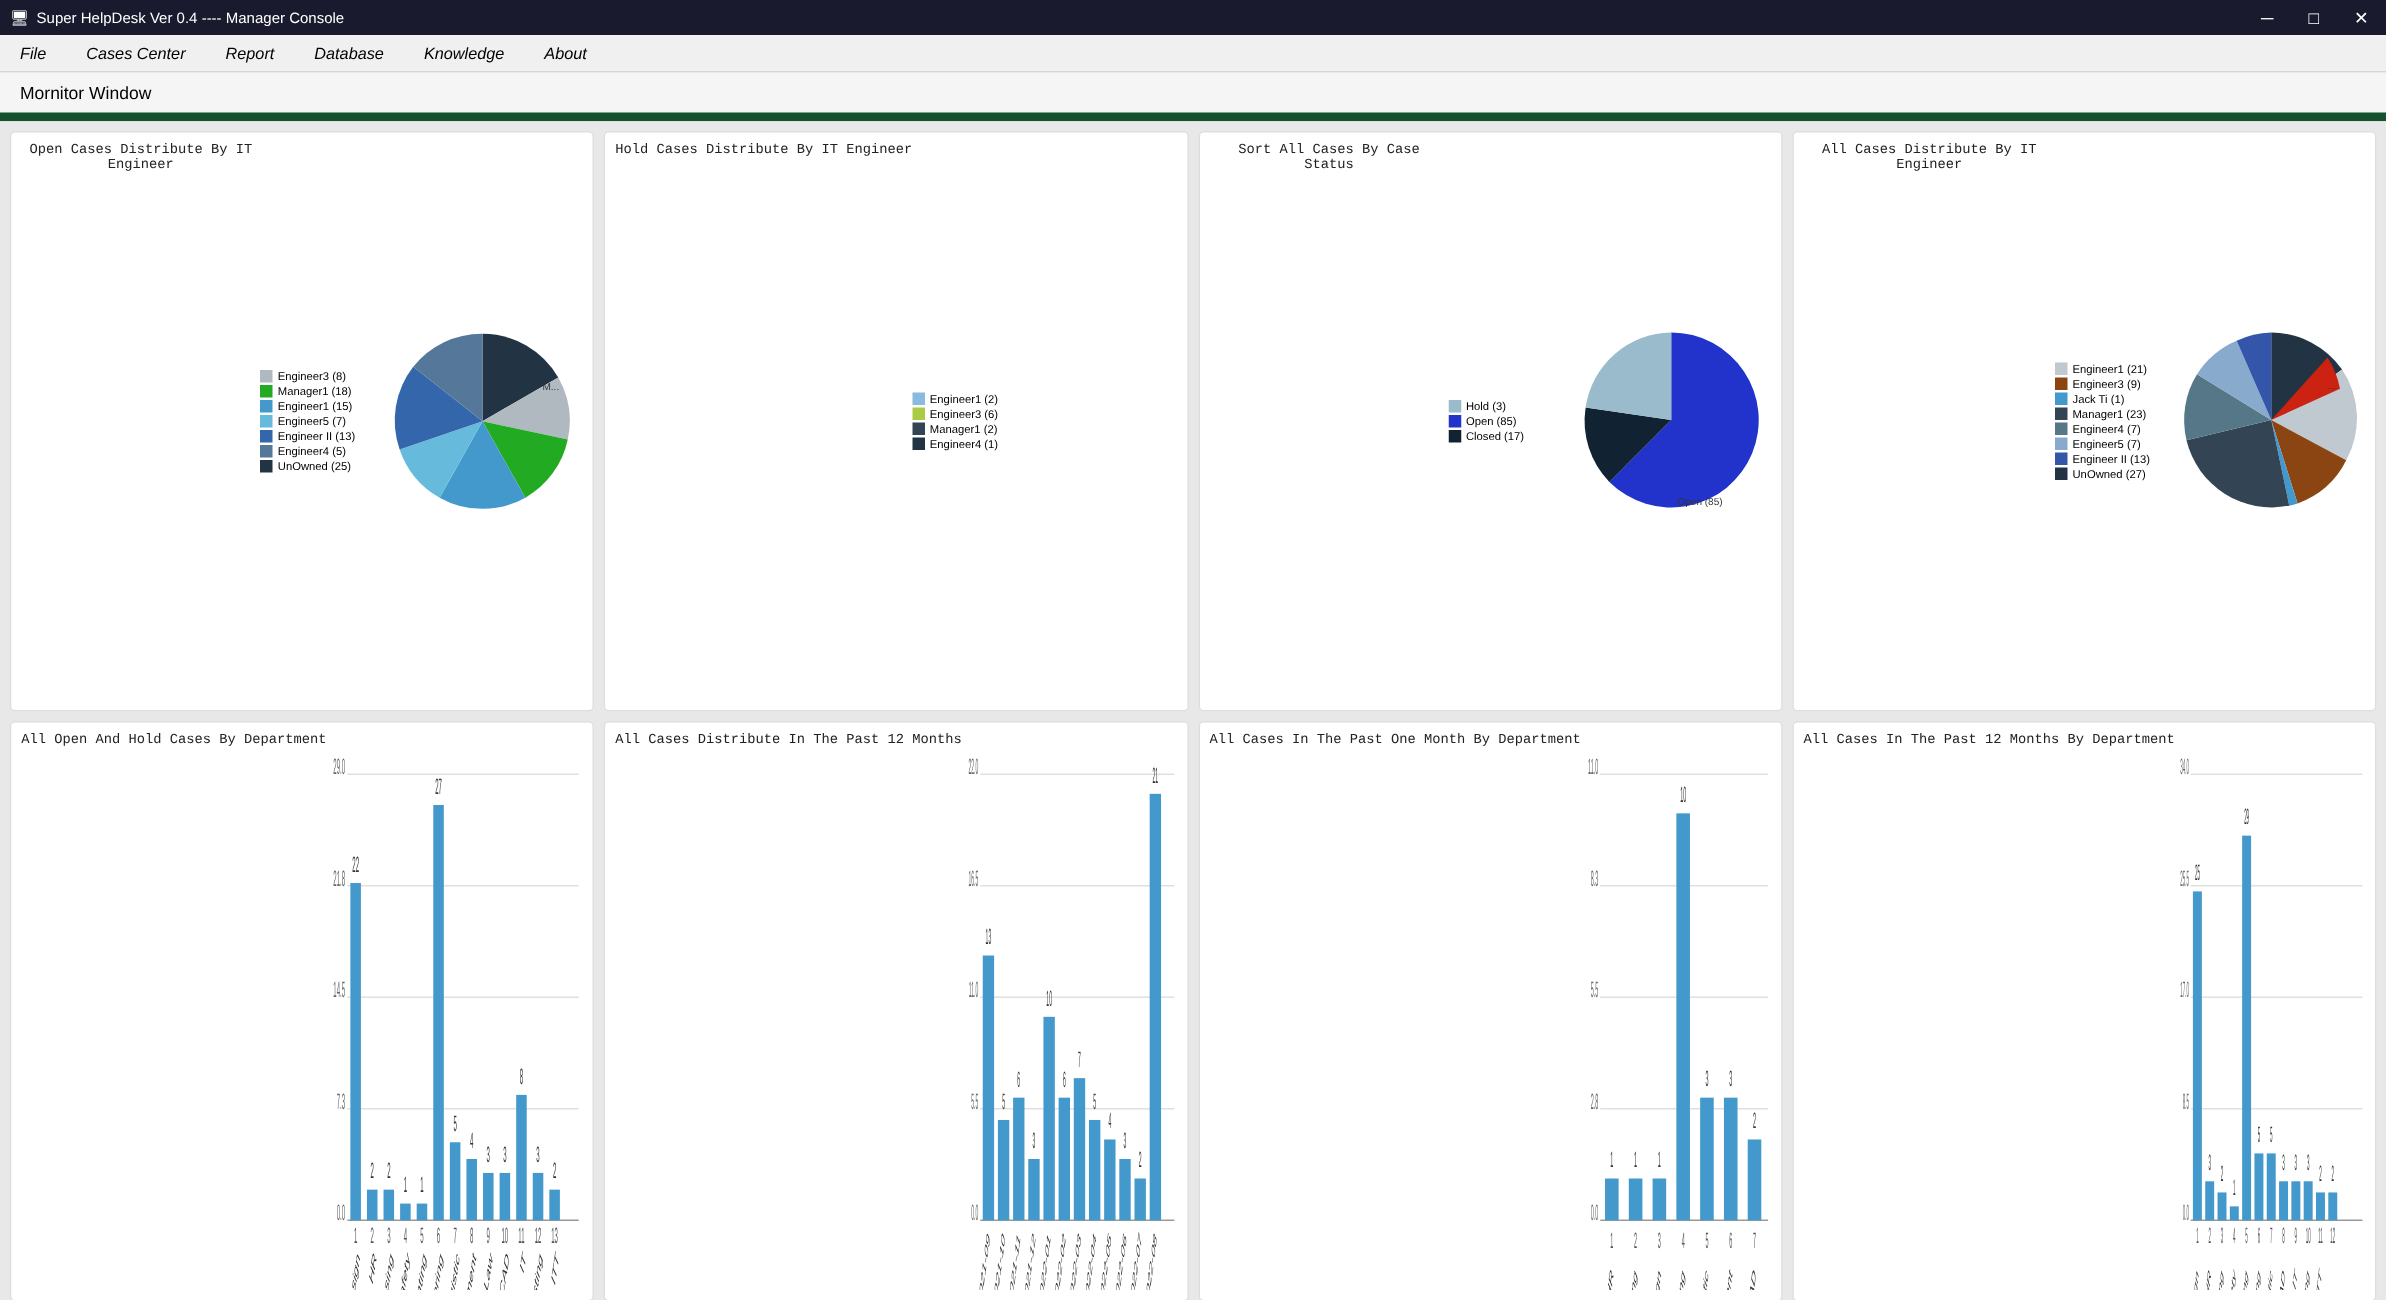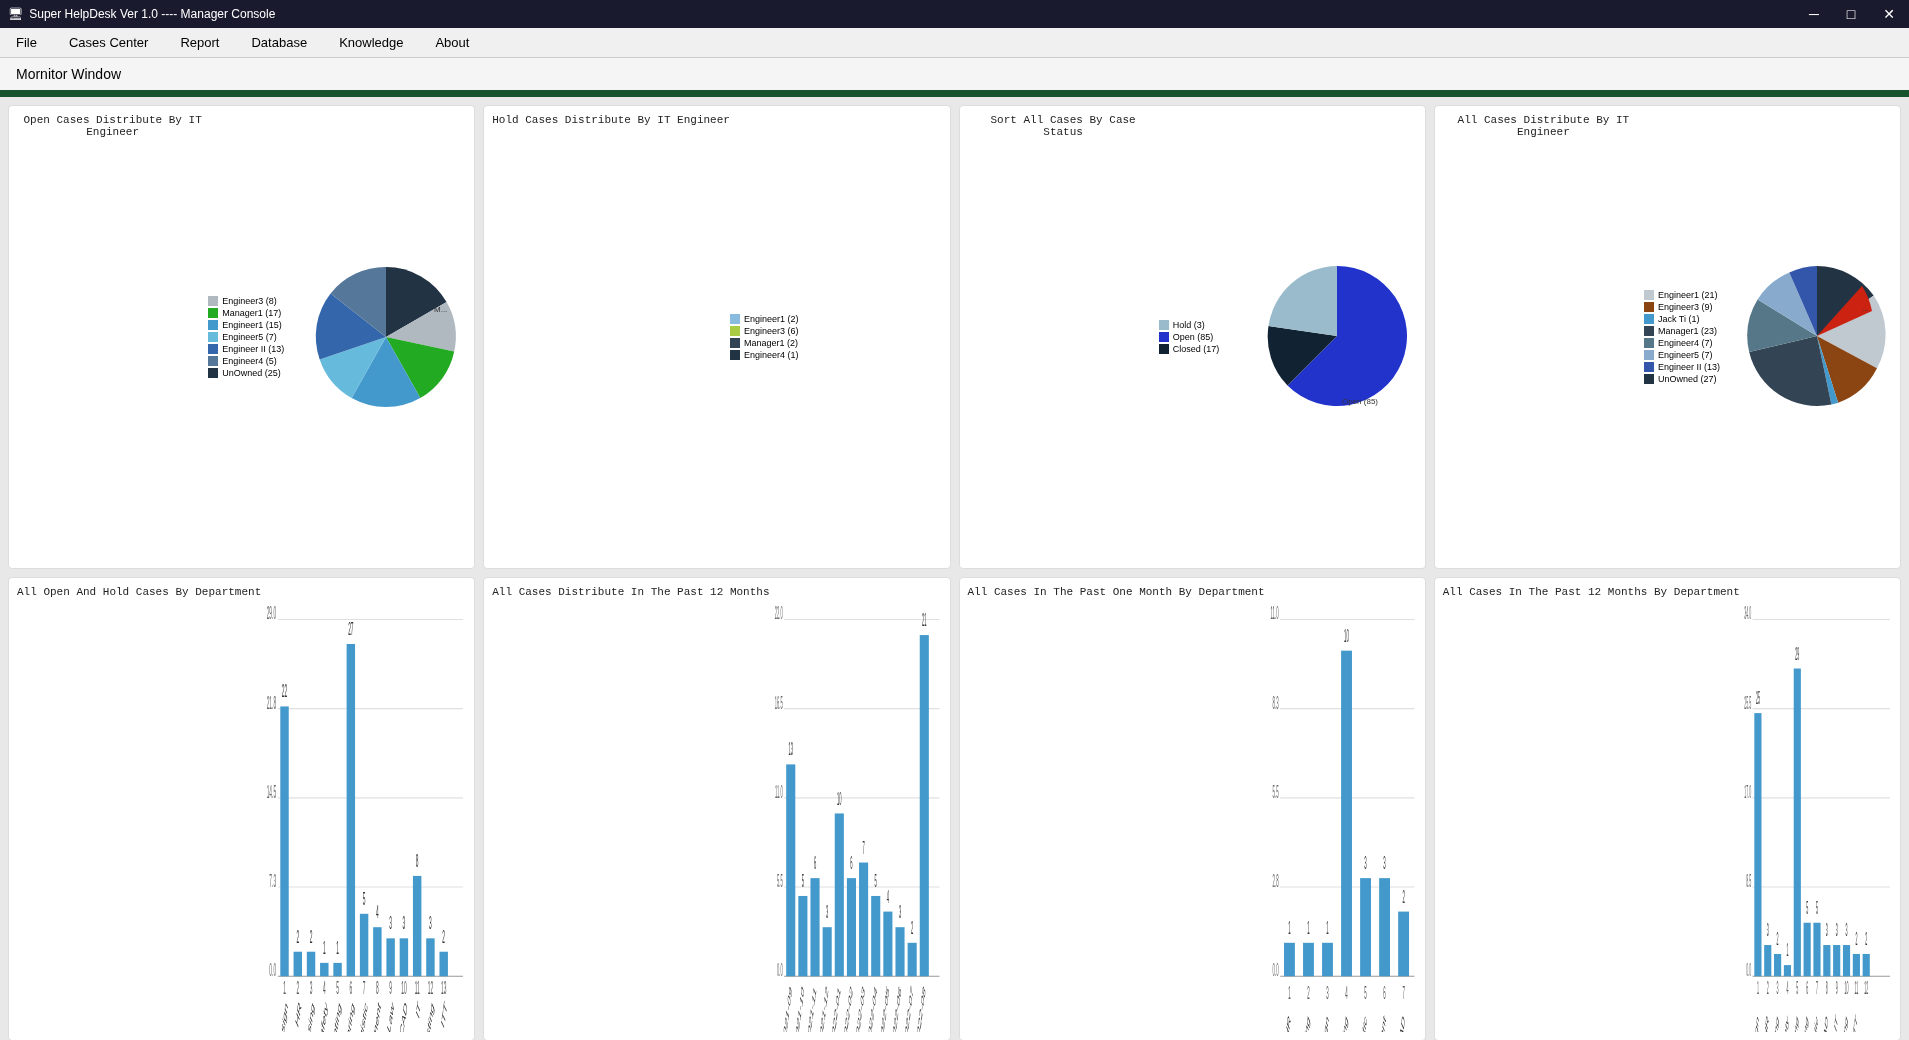--- a/index.html
+++ b/index.html
@@ -24,20 +24,21 @@
       height: 30px;
       display: flex;
       align-items: center;
       padding: 0 8px;
       gap: 16px;
     }
     .menu-item {
       padding: 4px 8px;
       cursor: pointer;
       font-size: 13px;
+      font-style: italic;
     }
     
     .page-title {
       padding: 8px 16px;
       font-size: 14px;
       font-weight: 500;
       background: #f5f5f5;
       border-bottom: 7px solid #14532d;
     }
     
@@ -105,21 +106,21 @@
     }
     
     svg text { font-size: 8px; }
   </style>
 </head>
 <body>
 
 <div class="title-bar">
   <div class="title-bar-left">
     <span>🖥</span>
-    <span>Super HelpDesk Ver 1.0 ---- Manager Console</span>
+    <span>Super HelpDesk Ver 0.4 ---- Manager Console</span>
   </div>
   <div class="title-bar-right">
     <span class="title-bar-btn">─</span>
     <span class="title-bar-btn">□</span>
     <span class="title-bar-btn">✕</span>
   </div>
 </div>
 
 <div class="menu-bar">
   <span class="menu-item">File</span>
@@ -140,21 +141,21 @@
     <div class="card-title">Open Cases Distribute By IT Engineer</div>
     <div class="chart-container">
       <div class="pie-chart-area">
         <div class="legend">
           <div class="legend-item">
               <div class="legend-color" style="background:#b0b8c0"></div>
               <span>Engineer3 (8)</span>
             </div>
           <div class="legend-item">
               <div class="legend-color" style="background:#22aa22"></div>
-              <span>Manager1 (17)</span>
+              <span>Manager1 (18)</span>
             </div>
           <div class="legend-item">
               <div class="legend-color" style="background:#4499cc"></div>
               <span>Engineer1 (15)</span>
             </div>
           <div class="legend-item">
               <div class="legend-color" style="background:#66bbdd"></div>
               <span>Engineer5 (7)</span>
             </div>
           <div class="legend-item">

